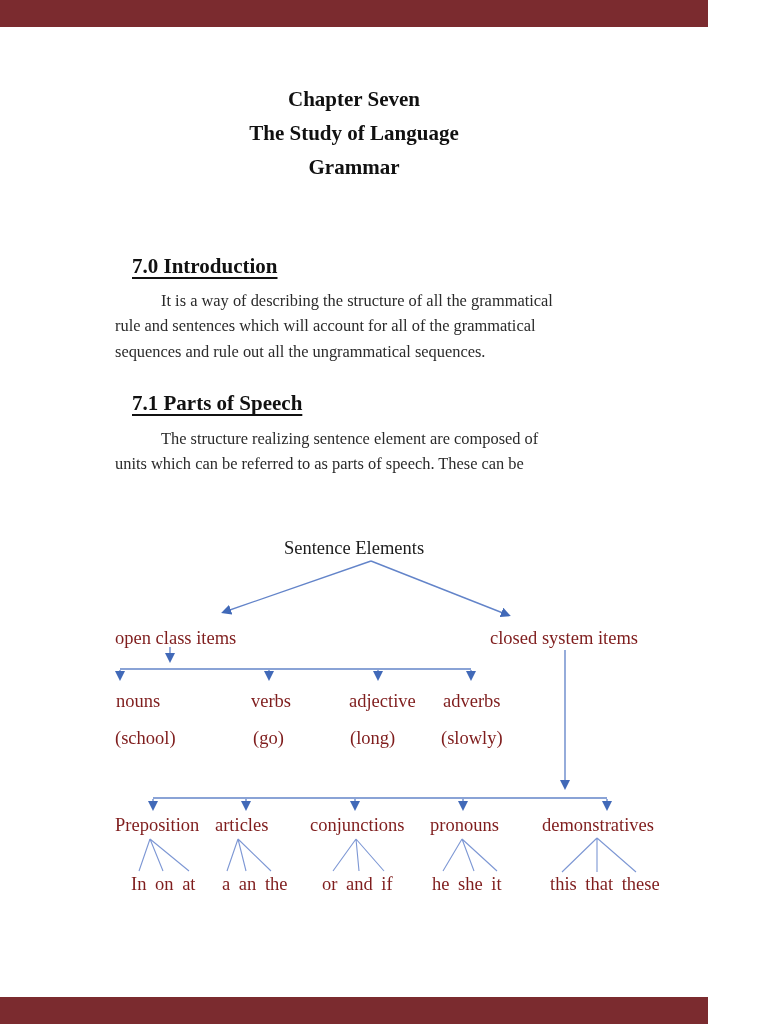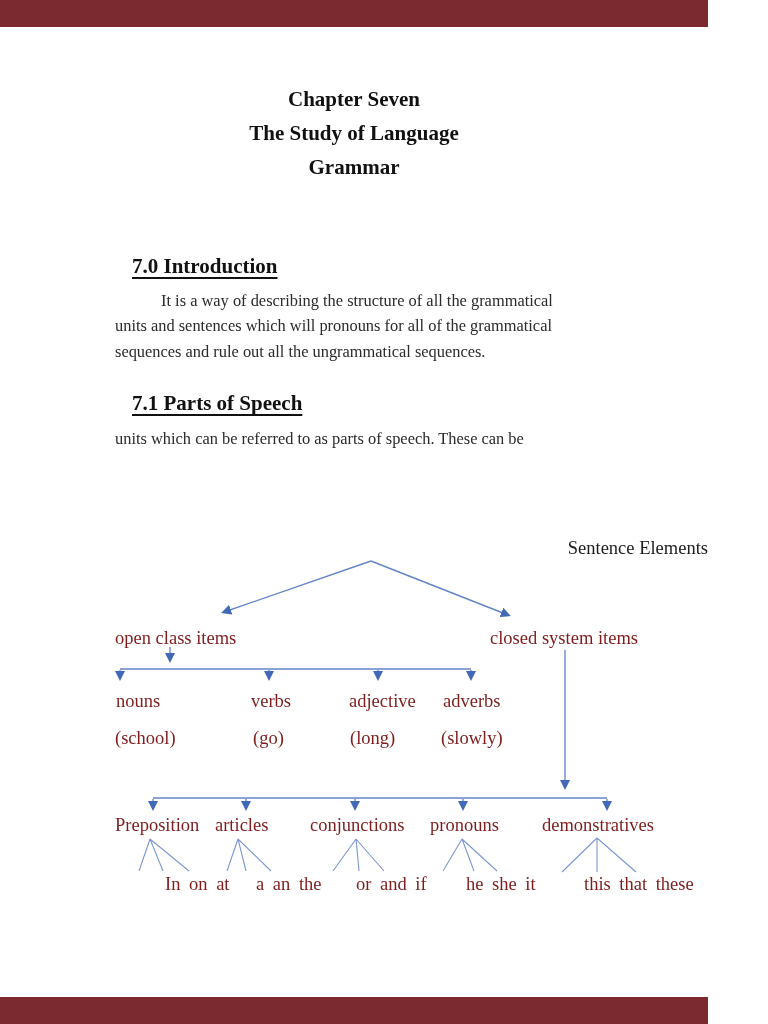--- a/index.html
+++ b/index.html
@@ -10,47 +10,48 @@
   .chrome-bar.bottom{bottom:0;}
   .title-line{position:absolute;left:0;right:0;text-align:center;
               font-weight:bold;font-size:21px;line-height:22px;color:#111;}
   .heading{position:absolute;font-weight:bold;font-size:21px;line-height:23px;color:#111;
            text-decoration:underline;text-decoration-thickness:1.6px;text-underline-offset:4px;margin-left:17px;}
   .para{position:absolute;left:115px;width:527px;font-family:Liberation Serif, serif;
         font-size:16.4px;line-height:25.4px;color:#2a2a2a;}
   .para .ln{white-space:nowrap;}
   .para .ln.indent{padding-left:46px;}
   .dlabel{position:absolute;font-size:18.5px;line-height:20px;color:#7f1d1d;white-space:nowrap;}
-  .dwords{word-spacing:4px;margin-left:34px;}
-  .droot{position:absolute;left:0;right:0;text-align:right;font-size:18.5px;color:#1c1c1c;}
+  .dwords{word-spacing:4px;}
+  .droot{position:absolute;left:0;right:0;text-align:center;font-size:18.5px;color:#1c1c1c;}
   svg.connectors{position:absolute;left:0;top:0;width:768px;height:1024px;pointer-events:none;}
   .connector{stroke:#6384c9;stroke-width:1.35;fill:none;}
   .fan{stroke:#7d97d4;stroke-width:1.1;fill:none;}
 </style>
 </head>
 <body>
 
 <div class="page">
 
   <div class="chrome-bar top" style="background: rgb(123, 43, 47);"></div>
   <div class="chrome-bar bottom" style="background: rgb(123, 43, 47);"></div>
 
   <div class="title-line" style="top:88px">Chapter Seven</div>
   <div class="title-line" style="top:156px">Grammar</div>
   <div class="title-line" style="top:122px">The Study of Language</div>
 
   <div class="heading" style="left:115px;top:255px">7.0 Introduction</div>
   <div class="para" style="top:288px">
     <div class="ln indent">It is a way of describing the structure of all the grammatical</div>
-    <div class="ln">units and sentences which will pronouns for all of the grammatical</div>
+    <div class="ln">rule and sentences which will account for all of the grammatical</div>
     <div class="ln">sequences and rule out all the ungrammatical sequences.</div>
   </div>
 
   <div class="heading" style="left:115px;top:392px">7.1 Parts of Speech</div>
   <div class="para" style="top:426px">
+    <div class="ln indent">The structure realizing sentence element are composed of</div>
     <div class="ln">units which can be referred to as parts of speech. These can be</div>
   </div>
 
   <svg class="connectors" viewBox="0 0 768 1024">
     <defs>
       <marker id="ah" viewBox="0 0 10 10" refX="7" refY="5" markerWidth="7.5" markerHeight="7.5" orient="auto-start-reverse">
         <path d="M0,0 L10,5 L0,10 z" fill="#4169b8"></path>
       </marker>
     </defs>
 

